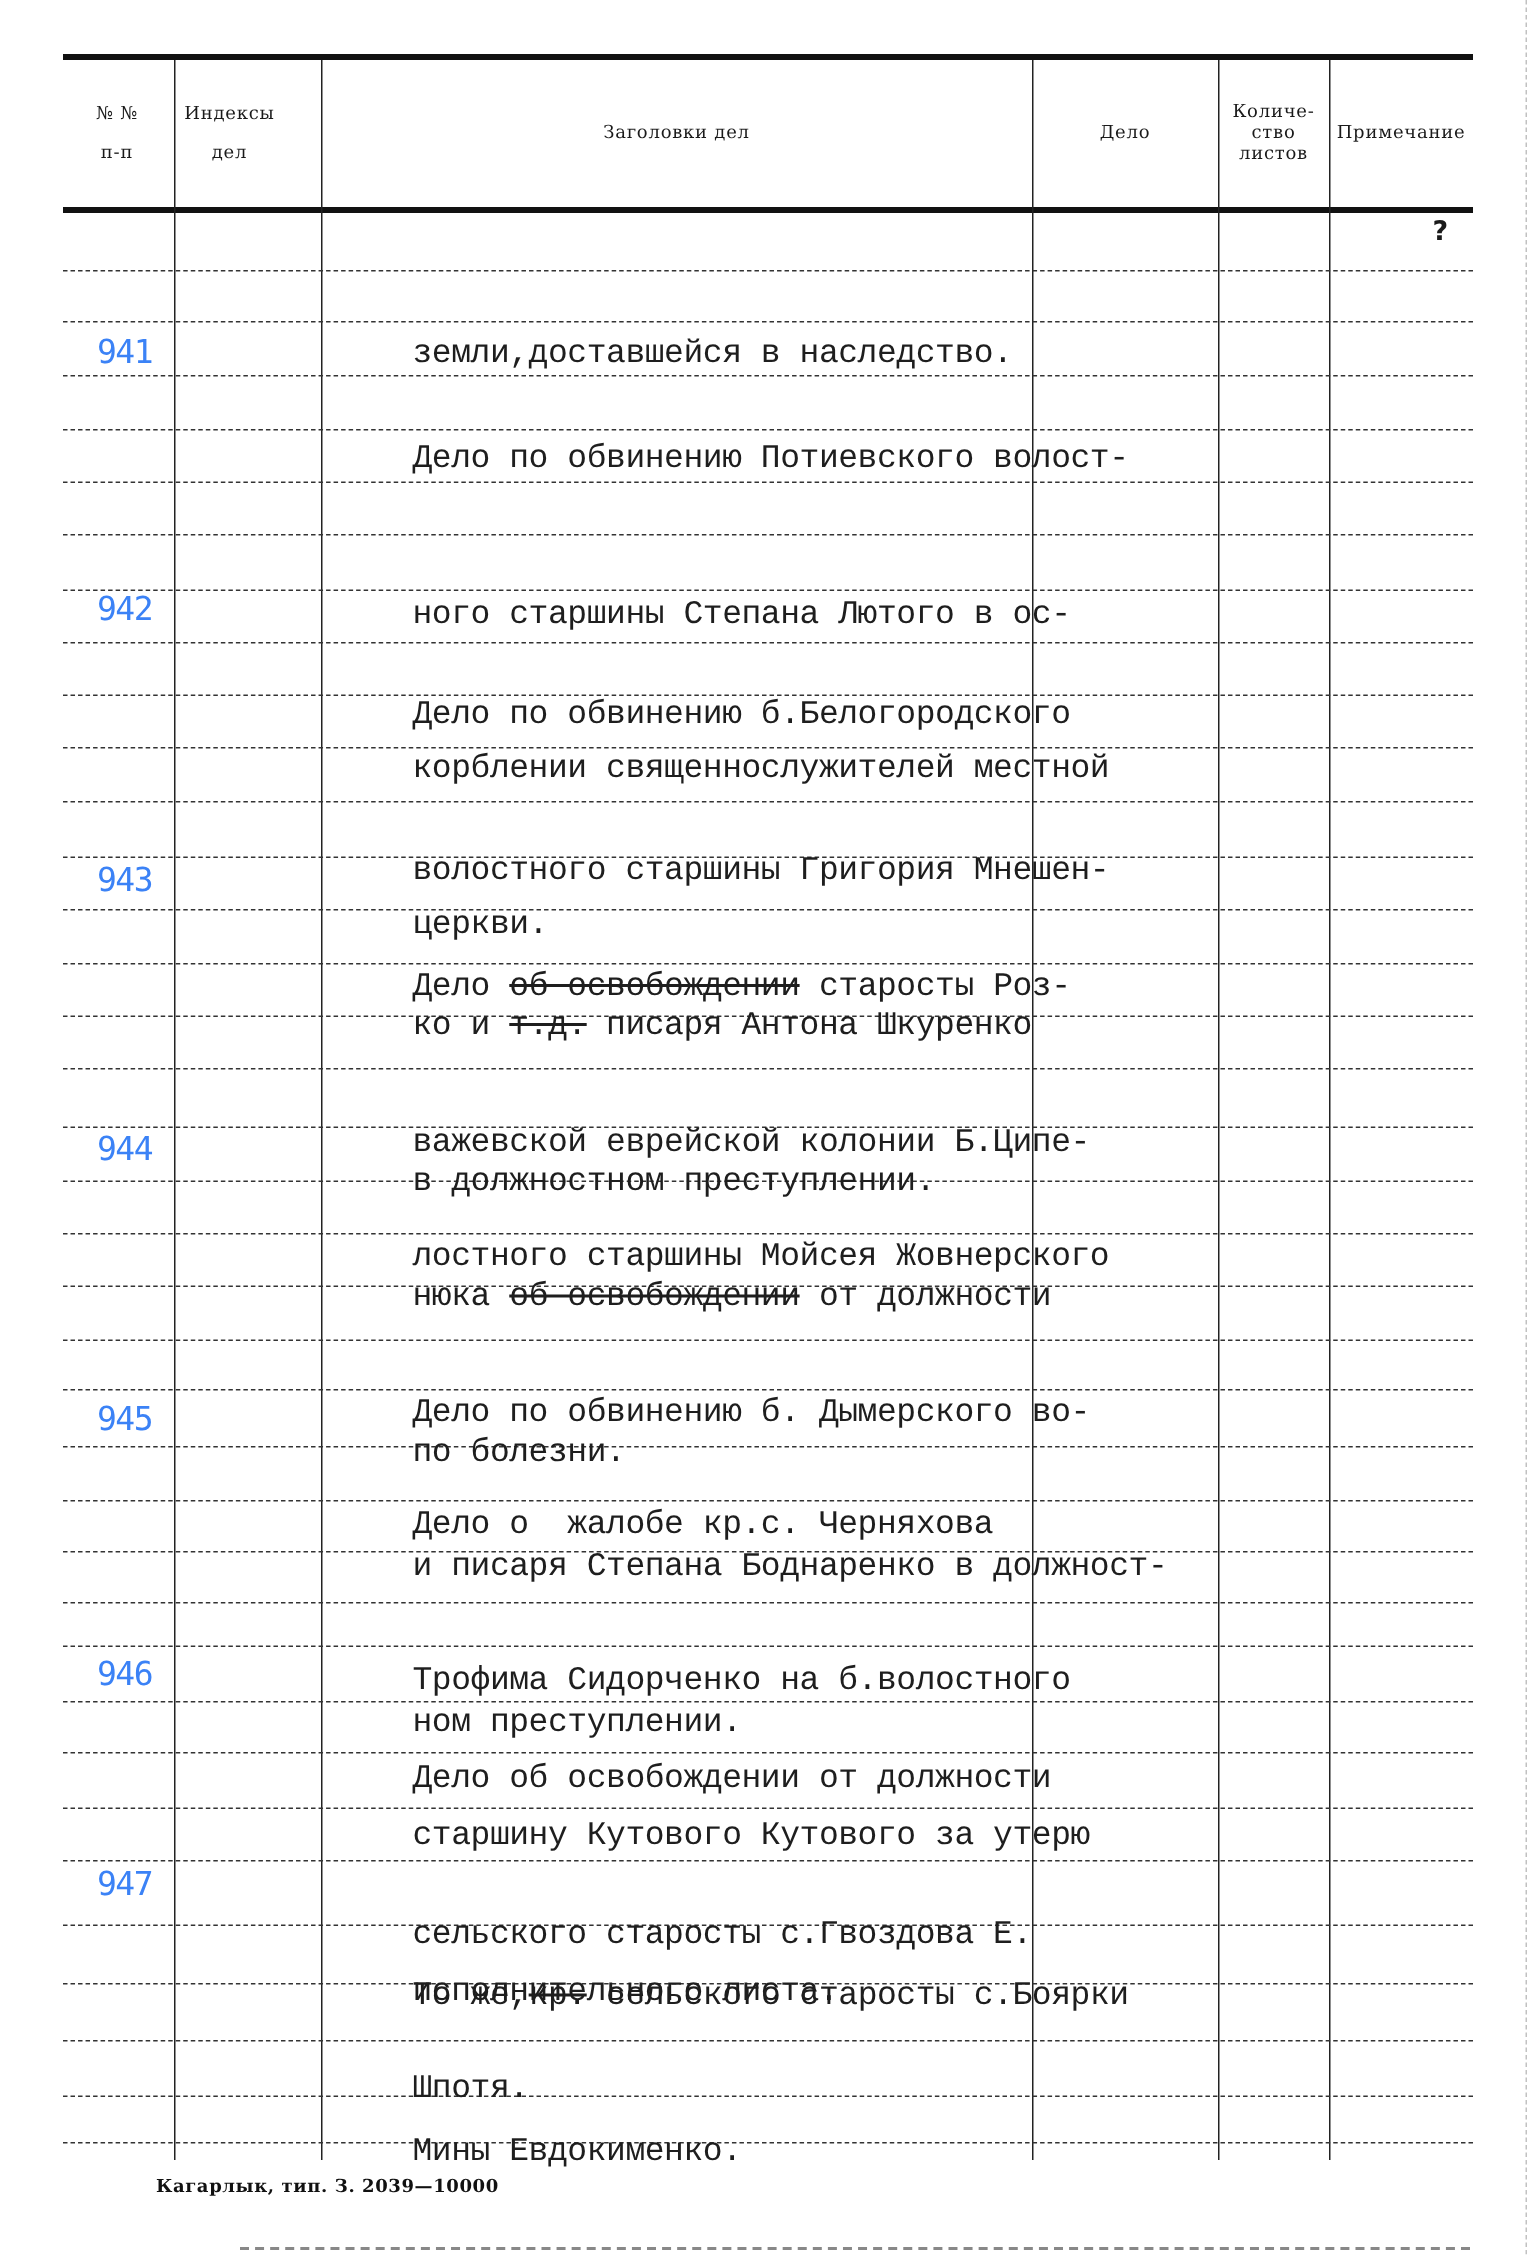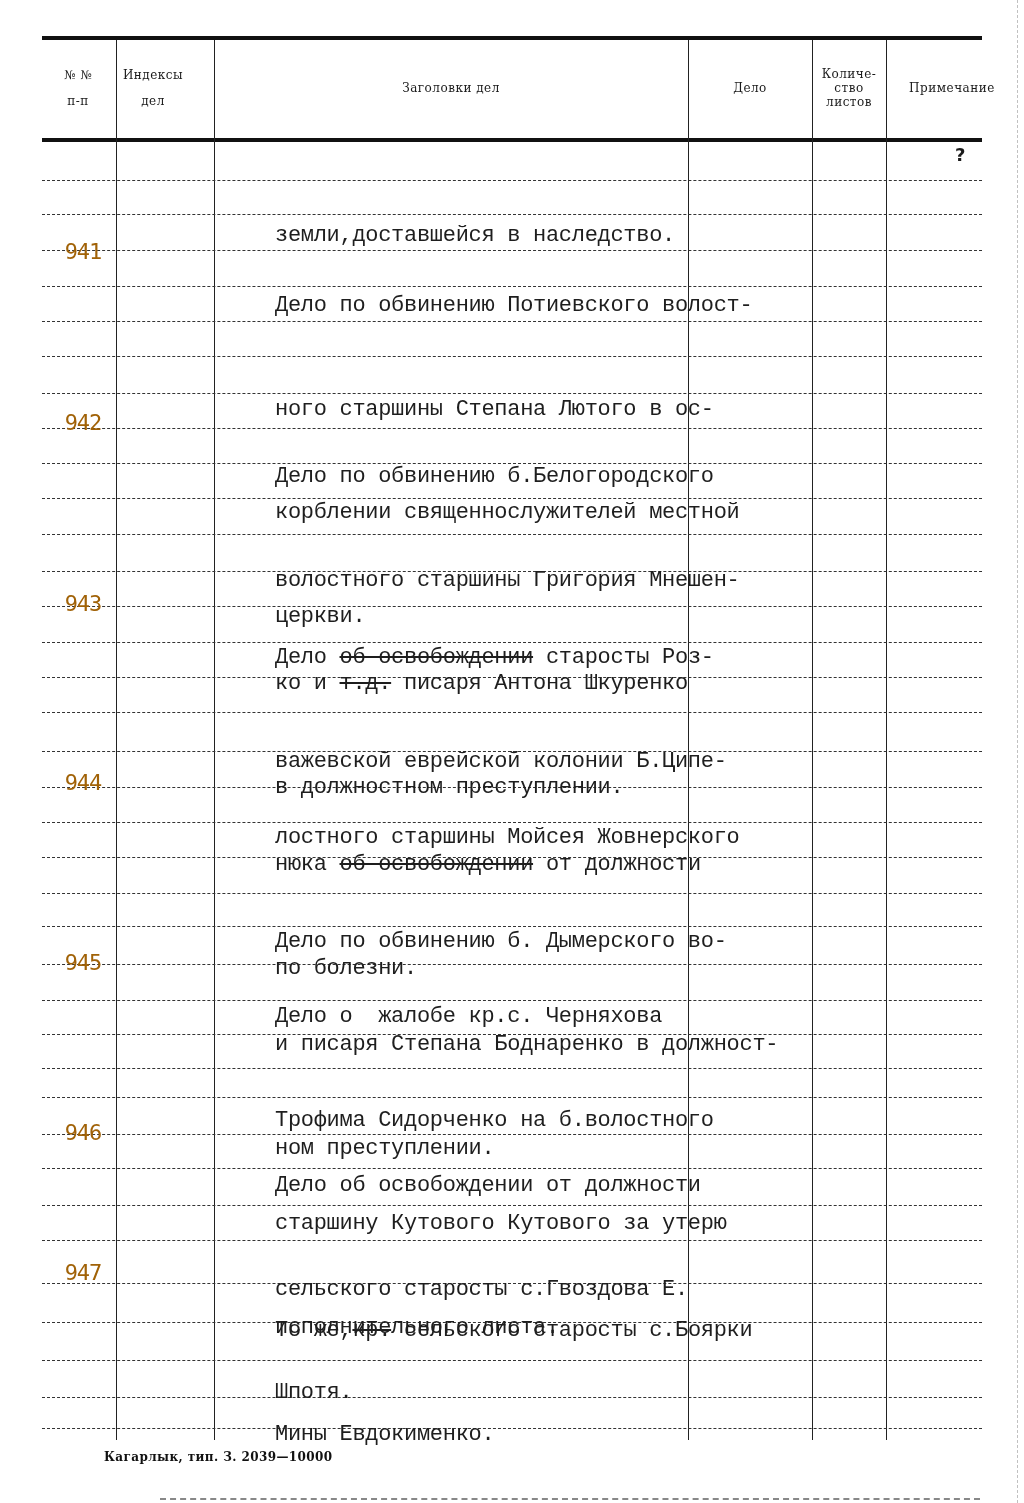--- a/index.html
+++ b/index.html
@@ -65,22 +65,21 @@
       border-top: 1.5px dashed #333;
     }
     .entry-num {
       position: absolute;
       left: 50px;
       width: 66px;
       text-align: center;
       font-family: "DejaVu Sans Mono", "Liberation Mono", monospace;
       font-size: 22px;
       letter-spacing: -1px;
-      color: #a16207;
-      margin-top: 16px;
+      color: #3b82f6;
     }
     .entry-text {
       position: absolute;
       left: 228px;
       width: 520px;
       font-size: 22px;
       line-height: 34.5px;
       letter-spacing: -0.3px;
       color: #1e1e1e;
       white-space: pre;
@@ -129,21 +128,21 @@
     <span>Заголовки дел</span>
   </div>
   <div class="hcell" style="left:646px;width:124px;">
     <span>Дело</span>
   </div>
   <div class="hcell" style="left:770px;width:74px;">
     <span>Количе-</span>
     <span>ство</span>
     <span>листов</span>
   </div>
-  <div class="hcell" style="left:862px;width:96px;">
+  <div class="hcell" style="left:844px;width:96px;">
     <span>Примечание</span>
   </div>
 </div>
 
 <div class="vline" style="left:116px;top:40px;height:1400px;"></div>
 <div class="vline" style="left:214px;top:40px;height:1400px;"></div>
 <div class="vline" style="left:688px;top:40px;height:1400px;"></div>
 <div class="vline" style="left:812px;top:40px;height:1400px;"></div>
 <div class="vline" style="left:886px;top:40px;height:1400px;"></div>
 

